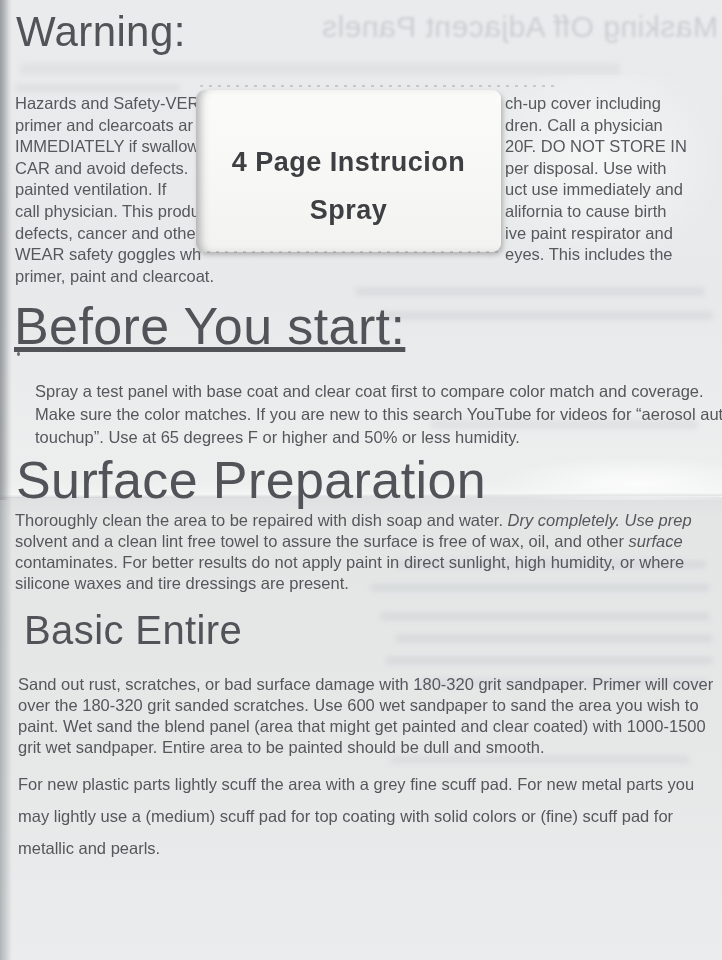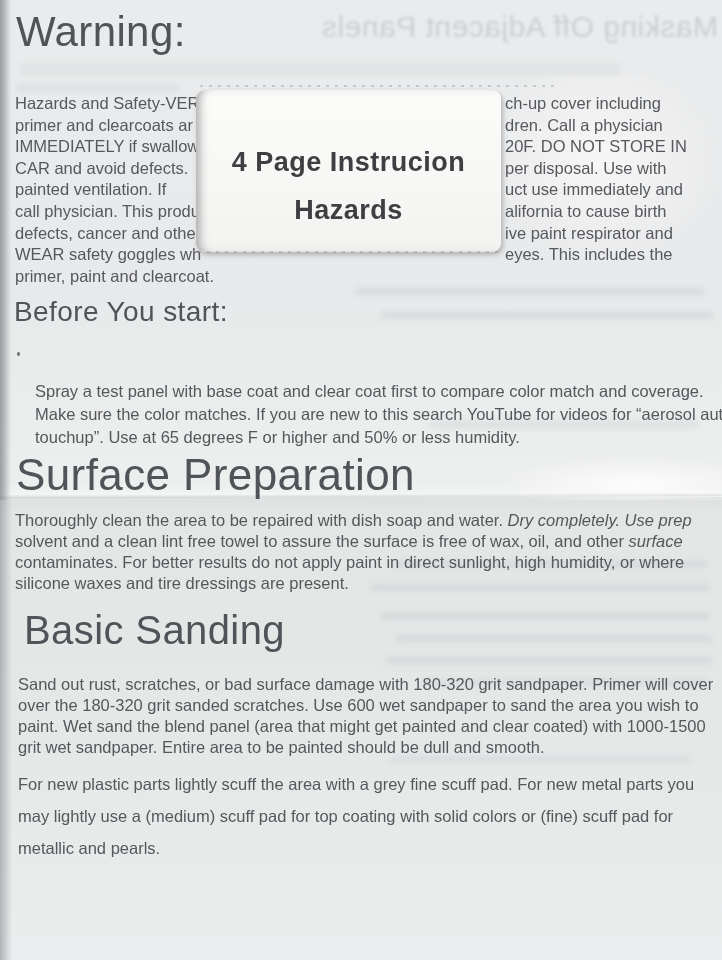--- a/index.html
+++ b/index.html
@@ -58,22 +58,22 @@
   .g12{left:15px;top:84px;width:165px;height:8px;opacity:.4;}
   
   .seam-edge {
     position:absolute; left:0; top:493px; width:722px; height:4px;
     background:linear-gradient(180deg, rgba(250,251,251,.9), rgba(190,194,196,.45));
     transform:rotate(-.12deg); border-radius:2px;
   }
   
   .h { position:absolute; color:#515358; letter-spacing:.4px; font-weight:400; }
   .h-warning  { left:16px; top:8px;   font-size:42px; }
-  .h-before   { left:14px; top:296px; font-size:28px; }
-  .h-surface  { left:16px; top:450px; font-size:44px; }
+  .h-before   { left:14px; top:296px; font-size:52px;text-decoration:underline; }
+  .h-surface  { left:16px; top:450px; font-size:52px; }
   .h-sanding  { left:24px; top:608px; font-size:40px; }
   .after-dot { position:absolute; left:17px; top:352px; width:3px; height:4px; border-radius:50%; background:#6a6c70; }
   
   .para {
     position:absolute; color:#55575b; font-size:16.5px; line-height:21px;
   }
   .p-before  { left:15px; top:380px; width:700px; line-height:23px;margin-left:20px; }
   .p-surface { left:15px; top:510px; width:706px; }
   .p-sand1   { left:18px; top:674px; width:708px; }
   .p-sand2   { left:18px; top:768px; width:702px; line-height:32px; }
@@ -142,28 +142,28 @@
       <div class="warn-line"><span class="wl">primer, paint and clearcoat.</span><span class="wr"></span></div>
     </div>
 
   <div class="h h-before">Before You start:</div>
   <div class="after-dot"></div>
   <div class="para p-before">Spray a test panel with base coat and clear coat first to compare color match and coverage. Make sure the color matches.  If you are new to this search YouTube for videos for “aerosol auto touchup”.  Use at 65 degrees F or higher and 50% or less humidity.</div>
 
   <div class="h h-surface">Surface Preparation</div>
   <div class="para p-surface"><span>Thoroughly clean the area to be repaired with dish soap and water.  </span><span class="it">Dry completely. Use prep</span><span> solvent and a clean lint free towel to assure the surface is free of wax, oil, and other </span><span class="it">surface</span><span> contaminates. For better results do not apply paint in direct sunlight, high humidity, or where silicone waxes and tire dressings are present.</span></div>
 
-  <div class="h h-sanding">Basic Sanding</div>
+  <div class="h h-sanding">Basic Entire</div>
   <div class="para p-sand1">Sand out rust, scratches, or bad surface damage with 180-320 grit sandpaper. Primer will cover over the 180-320 grit sanded scratches. Use 600 wet sandpaper to sand the area you wish to paint. Wet sand the blend panel (area that might get painted and clear coated) with 1000-1500 grit wet sandpaper. Entire area to be painted should be dull and smooth.</div>
   <div class="para p-sand2">For new plastic parts lightly scuff the area with a grey fine scuff pad. For new metal parts you may lightly use a (medium) scuff pad for top coating with solid colors or (fine) scuff pad for metallic and pearls.</div>
 
   <div class="perf perf-top"></div>
   <div class="sticker">
     <div class="sticker-text">
       <div class="line1">4 Page Instrucion</div>
-      <div class="line2">Hazards</div>
+      <div class="line2">Spray</div>
     </div>
   </div>
   <div class="perf perf-bottom"></div>
 
   <div class="left-shade"></div>
   <div class="left-shade2"></div>
 </div>
 
 </body></html>

